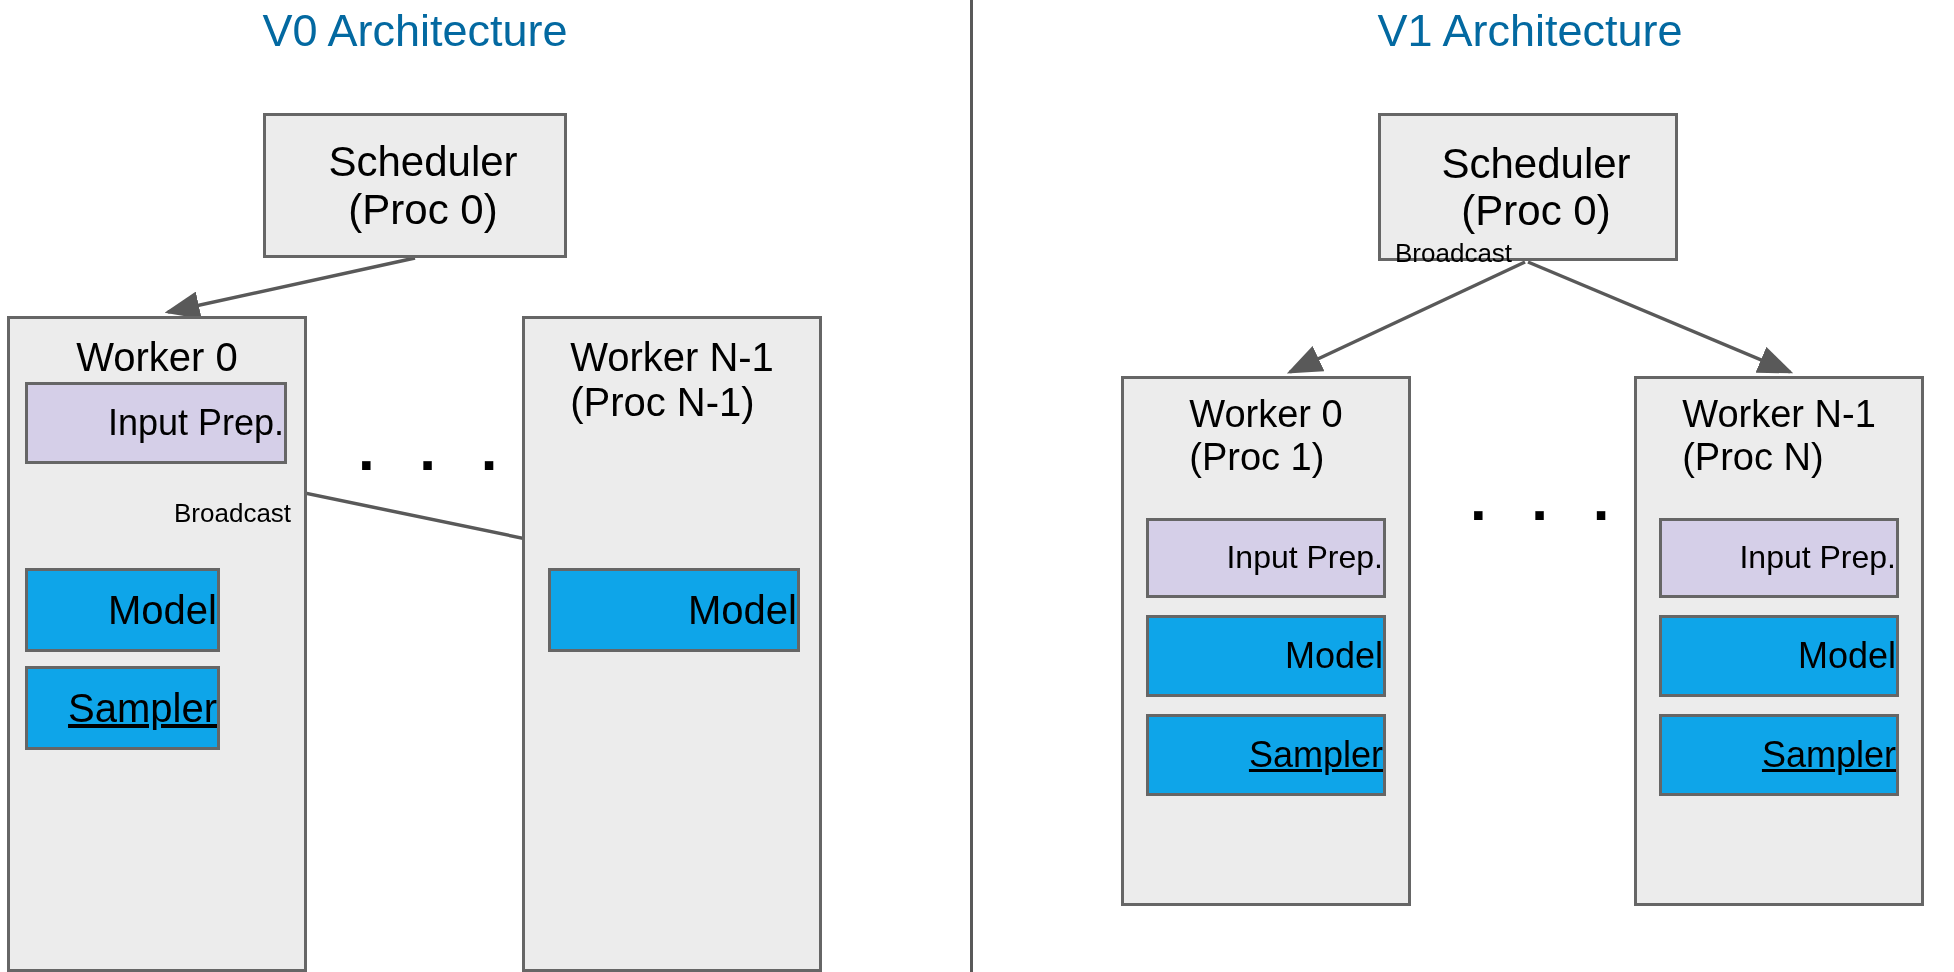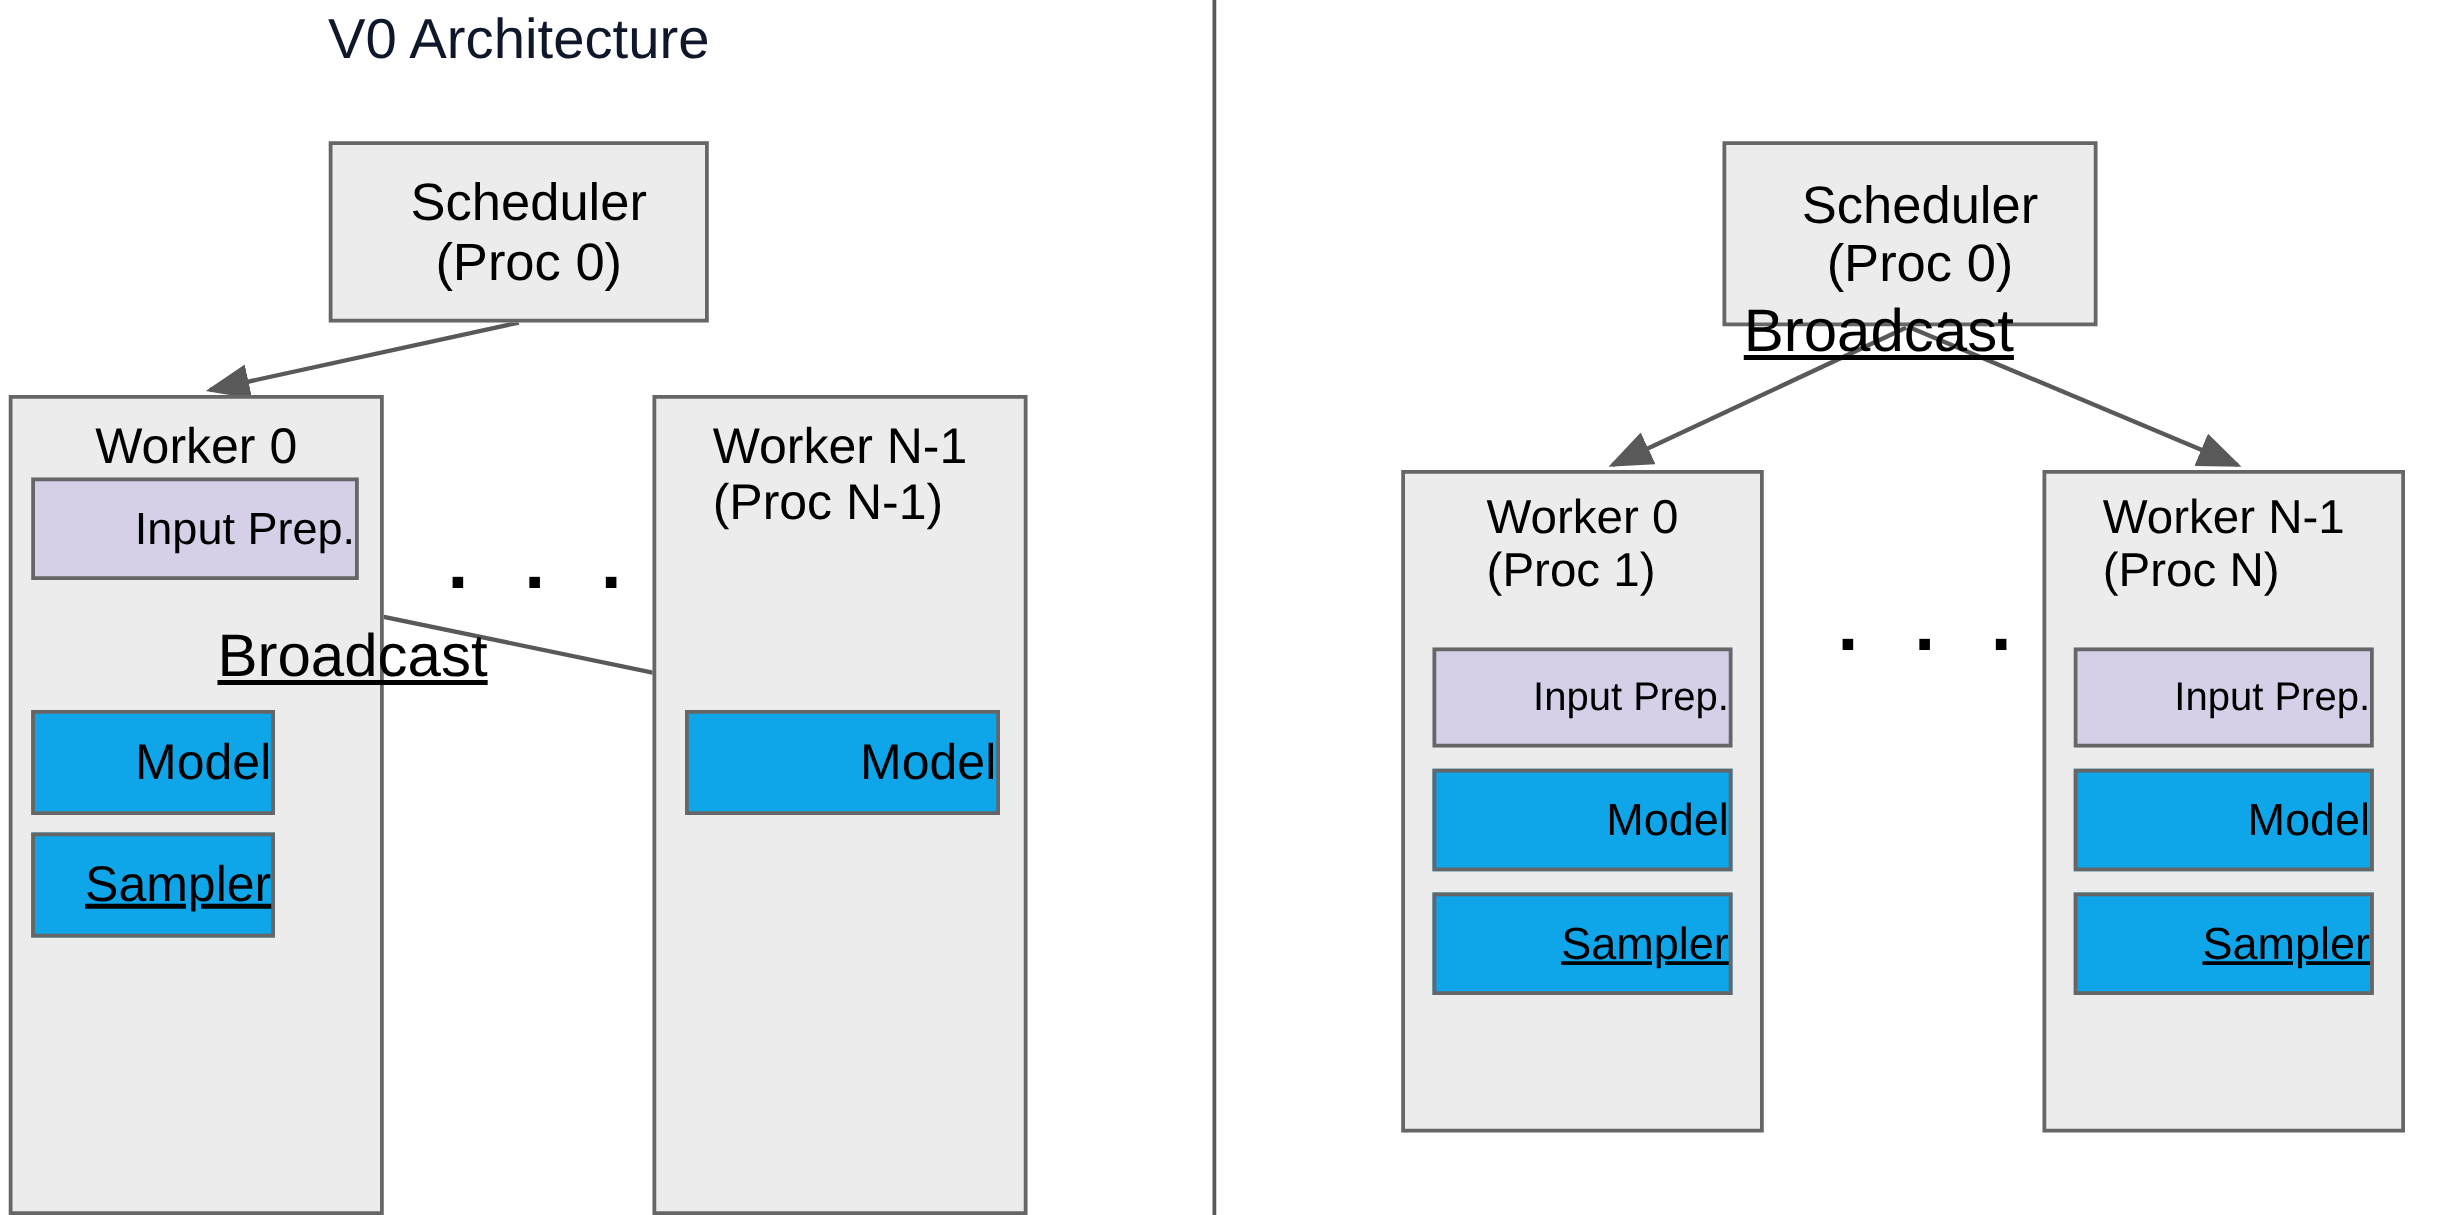--- a/index.html
+++ b/index.html
@@ -16,21 +16,21 @@
     position: relative;
     width: 1954px;
     height: 972px;
     background: #ffffff;
     overflow: hidden;
   }
   .panel-title {
     position: absolute;
     text-align: center;
     font-size: 45px;
-    color: #0f172a;
+    color: #0369a1;
     font-weight: 400;
     line-height: 1.0;
     white-space: nowrap;
   }
   .divider {
     position: absolute;
     background: #595959;
   }
   
   .node {
@@ -75,24 +75,23 @@
     text-align: center;
     color: #000000;
     line-height: 1.05;
   }
   .leaf.purple { background: #d5cfe8; }
   .leaf.yellow { background: #0ea5e9; }
   .leaf.green  { background: #0ea5e9; text-decoration: underline; }
 
   .edge-label {
     position: absolute;
-    font-size: 48px;
+    font-size: 26px;
     color: #000000;
     white-space: nowrap;
-    text-decoration: underline;
   }
   .ellipsis {
     position: absolute;
     font-size: 60px;
     font-weight: 700;
     letter-spacing: 14px;
     color: #000000;
     line-height: 1;
     white-space: nowrap;
   }
@@ -157,20 +156,21 @@
   <div class="ellipsis" style="left:358px; top:420px;">. . .</div>
 
   <div class="node container-box" style="left:522px; top:316px; width:300px; height:656px;">
     <div class="container-label">Worker N-1
 (Proc N-1)</div>
   </div>
   <div class="leaf yellow" style="left:548px; top:568px; width:252px; height:84px; font-size:40px;">
     <span>Model</span>
   </div>
 
+  <div class="panel-title" style="left:1280px; top:8px; width:500px;">V1 Architecture</div>
 
   <div class="node scheduler-box" style="left:1378px; top:113px; width:300px; height:148px;">
     <div class="scheduler-label">Scheduler
 (Proc 0)</div>
   </div>
 
   <div class="edge-label" style="left:1395px; top:238px;">Broadcast</div>
 
   <div class="node container-box" style="left:1121px; top:376px; width:290px; height:530px;">
     <div class="container-label" style="font-size:38px; padding-top:14px;">Worker 0

